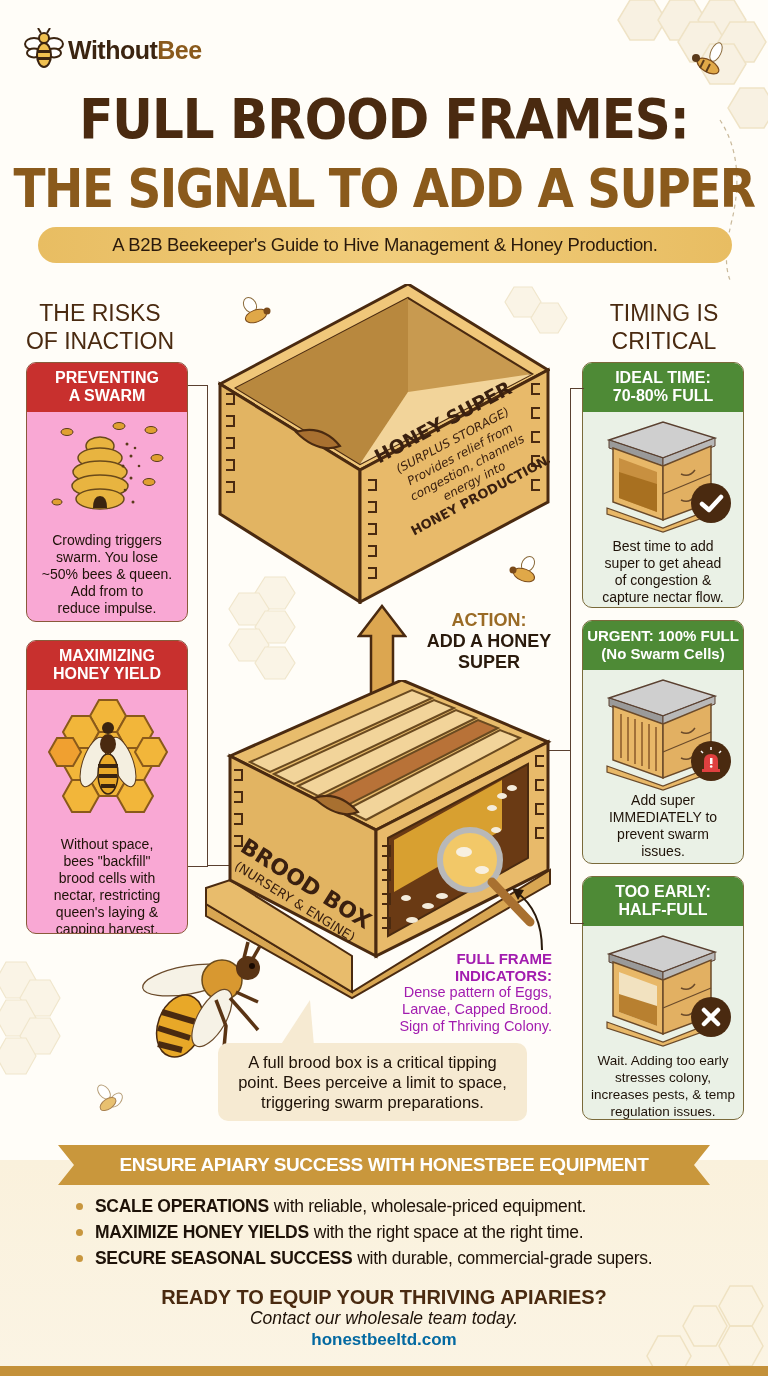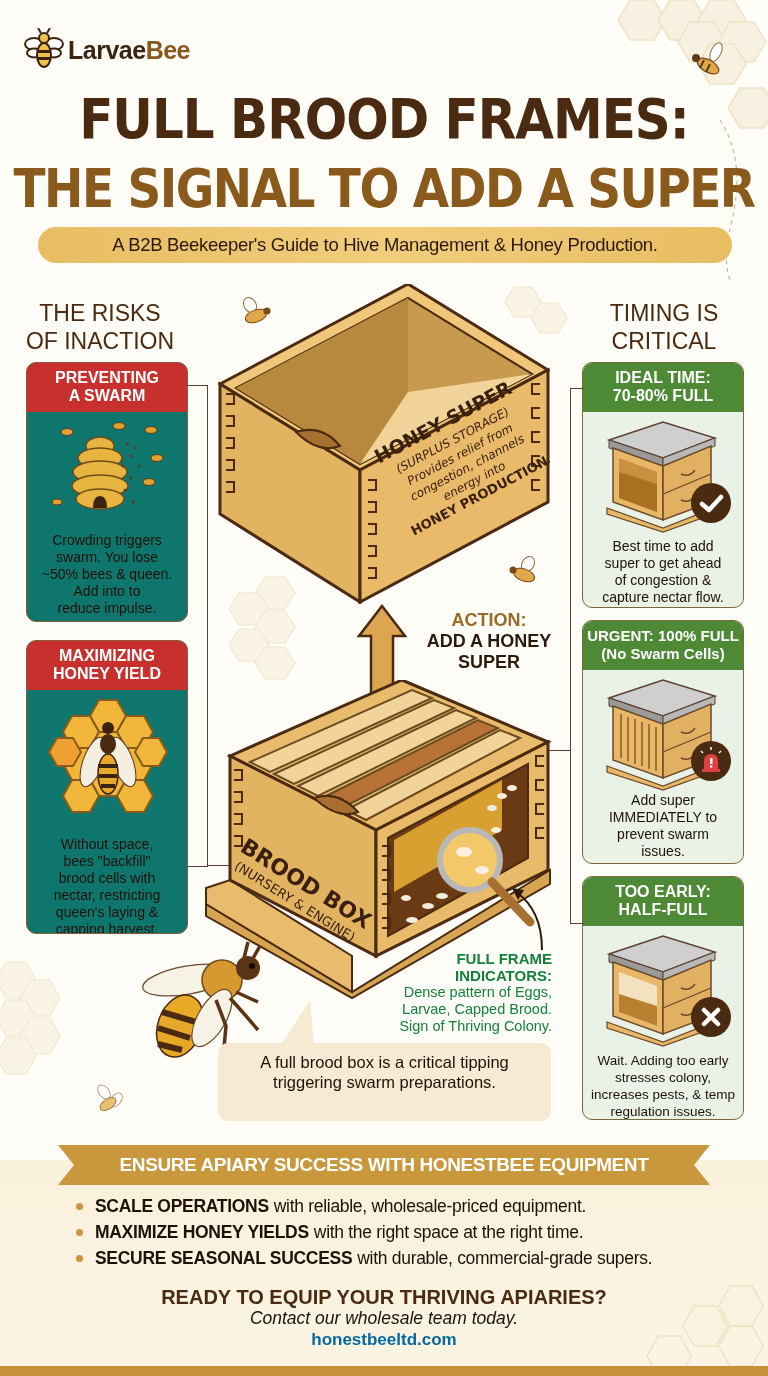--- a/index.html
+++ b/index.html
@@ -49,37 +49,37 @@
   
   .card {
     position: absolute; border-radius: 10px; overflow: hidden;
     border: 1.5px solid #8a5a3a;
   }
   .card-head {
     text-align: center; font-weight: bold; color: #fff; font-size: 16px;
     line-height: 18px; padding: 6px 4px 7px;
   }
   .card-body { text-align: center; font-size: 14px; line-height: 17px; color: #1e1208; }
-  .risk { background: #0f766e; }
+  .risk { background: #f9a8d4; }
   .risk .card-head { background: #c8302e; }
   .timing { background: #eaf1e6; border-color: #7a6a3a; }
   .timing .card-head { background: #4e8a36; }
 
   .connector { position: absolute; border-color: #5a4030; border-style: solid; }
 
   
   .action-text { text-align: center; font-weight: bold; font-size: 18px; line-height: 21px; }
   .action-text .a1 { color: #9a6b26; }
   .action-text .a2 { color: #2a1a0c; }
 
-  .indicator { text-align: right; font-size: 14.5px; line-height: 17px; color: #15803d; }
+  .indicator { text-align: right; font-size: 14.5px; line-height: 17px; color: #a21caf; }
   .indicator b { display: block; font-size: 15px; }
 
   .bubble {
-    left: 218px; top: 1043px; width: 333px; height: 78px;
+    left: 218px; top: 1043px; width: 309px; height: 78px;
     background: #f6ead2; border-radius: 10px; text-align: center;
     font-size: 16.5px; line-height: 20px; padding-top: 9px; color: #1e1208;
   }
 
   
   .footer-bg {
     left: 0; top: 1160px; width: 768px; height: 216px;
     background: linear-gradient(180deg, #faf1dc, #fbf4e4);
   }
   .banner {
@@ -143,21 +143,21 @@
     <ellipse cx="10" cy="16" rx="9" ry="6" fill="#fff" stroke="#3b2410" stroke-width="2"></ellipse>
     <ellipse cx="30" cy="16" rx="9" ry="6" fill="#fff" stroke="#3b2410" stroke-width="2"></ellipse>
     <ellipse cx="10" cy="25" rx="7" ry="4.5" fill="#fff" stroke="#3b2410" stroke-width="2"></ellipse>
     <ellipse cx="30" cy="25" rx="7" ry="4.5" fill="#fff" stroke="#3b2410" stroke-width="2"></ellipse>
     <circle cx="20" cy="10" r="5" fill="#f0c050" stroke="#3b2410" stroke-width="2"></circle>
     <ellipse cx="20" cy="27" rx="7" ry="12" fill="#f0c050" stroke="#3b2410" stroke-width="2"></ellipse>
     <rect x="13" y="22" width="14" height="3" fill="#3b2410"></rect>
     <rect x="13.5" y="29" width="13" height="3" fill="#3b2410"></rect>
     <path d="M17 5 L14 0 M23 5 L26 0" stroke="#3b2410" stroke-width="2"></path>
   </svg>
-  <span class="logo-text"><span>Larvae</span><span class="bee-part">Bee</span></span>
+  <span class="logo-text"><span>Without</span><span class="bee-part">Bee</span></span>
 </div>
 
 <svg class="abs" style="left:688px;top:42px;" width="42" height="40" viewBox="0 0 42 40">
   <ellipse cx="28" cy="10" rx="5" ry="10" fill="#fff" stroke="#8a6a3a" stroke-width="1" transform="rotate(25 28 10)"></ellipse>
   <ellipse cx="20" cy="24" rx="12" ry="6" fill="#e0a848" stroke="#7a4a1a" stroke-width="1.2" transform="rotate(30 20 24)"></ellipse>
   <line x1="16" y1="18" x2="12" y2="26" stroke="#5a3a1a" stroke-width="2"></line>
   <line x1="22" y1="22" x2="18" y2="30" stroke="#5a3a1a" stroke-width="2"></line>
   <circle cx="8" cy="16" r="4" fill="#5a3a1a"></circle>
 </svg>
 <svg class="abs" style="left:718px;top:80px;" width="30" height="200" viewBox="0 0 30 200">
@@ -203,21 +203,21 @@
       <ellipse cx="124" cy="14" rx="6" ry="3.5"></ellipse>
         <ellipse cx="130" cy="42" rx="6" ry="3.5"></ellipse>
       <ellipse cx="122" cy="66" rx="6" ry="3.5"></ellipse>
         <ellipse cx="30" cy="86" rx="5" ry="3"></ellipse>
     </g>
   </svg>
   <div class="card-body" style="margin-top:6px;">
     <div>Crowding triggers</div>
     <div>swarm. You lose</div>
     <div>~50% bees &amp; queen.</div>
-    <div>Add into to</div>
+    <div>Add from to</div>
     <div>reduce impulse.</div>
   </div>
 </div>
 
 <div class="card risk" style="left:26px;top:640px;width:162px;height:294px;">
   <div class="card-head">
     <div>MAXIMIZING</div>
     <div>HONEY YIELD</div>
   </div>
   <svg width="162" height="130" viewBox="0 0 162 130" style="display:block;margin-top:8px;">
@@ -496,20 +496,21 @@
   <ellipse cx="12" cy="10" rx="5" ry="8" fill="#fff" stroke="#b8a07a" stroke-width="1" transform="rotate(-40 12 10)"></ellipse>
   <ellipse cx="24" cy="18" rx="5" ry="8" fill="#fff" stroke="#b8a07a" stroke-width="1" transform="rotate(40 24 18)"></ellipse>
   <ellipse cx="16" cy="22" rx="9" ry="5" fill="#e8c070" stroke="#a88050" stroke-width="1" transform="rotate(-35 16 22)"></ellipse>
 </svg>
 
 <svg class="abs" style="left:272px;top:1000px;" width="60" height="46" viewBox="0 0 60 46">
   <polygon points="38,0 42,46 8,46" fill="#f6ead2"></polygon>
 </svg>
 <div class="abs bubble">
   <div>A full brood box is a critical tipping</div>
+  <div>point. Bees perceive a limit to space,</div>
   <div>triggering swarm preparations.</div>
 </div>
 
 <div class="abs footer-bg"></div>
 <svg class="hex-deco" style="left:640px;top:1280px;" width="128" height="96" viewBox="0 0 128 96">
   <g fill="none" stroke="#efe2c2" stroke-width="1.5">
     <polygon points="90,6 112,6 123,26 112,46 90,46 79,26"></polygon>
     <polygon points="54,26 76,26 87,46 76,66 54,66 43,46"></polygon>
     <polygon points="90,46 112,46 123,66 112,86 90,86 79,66"></polygon>
     <polygon points="18,56 40,56 51,76 40,96 18,96 7,76"></polygon>

